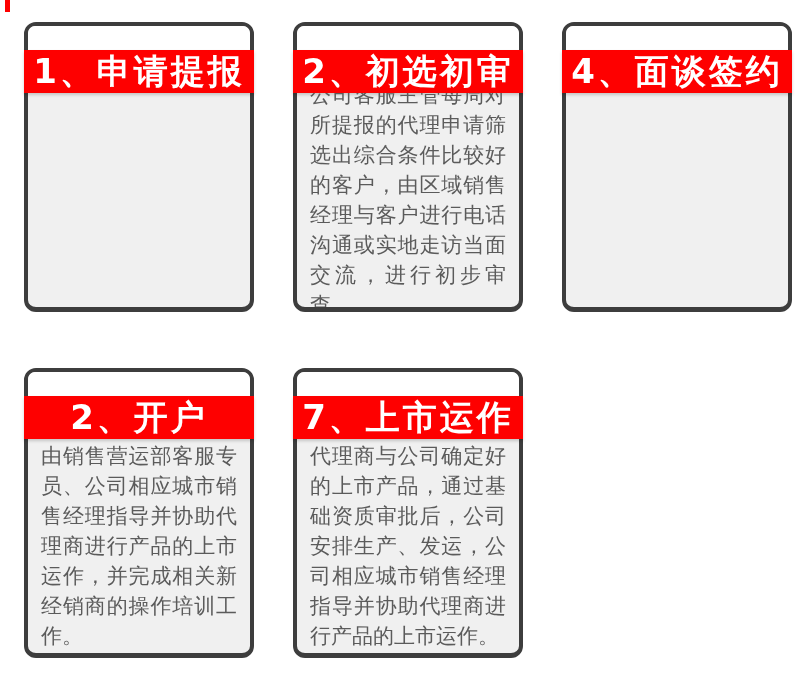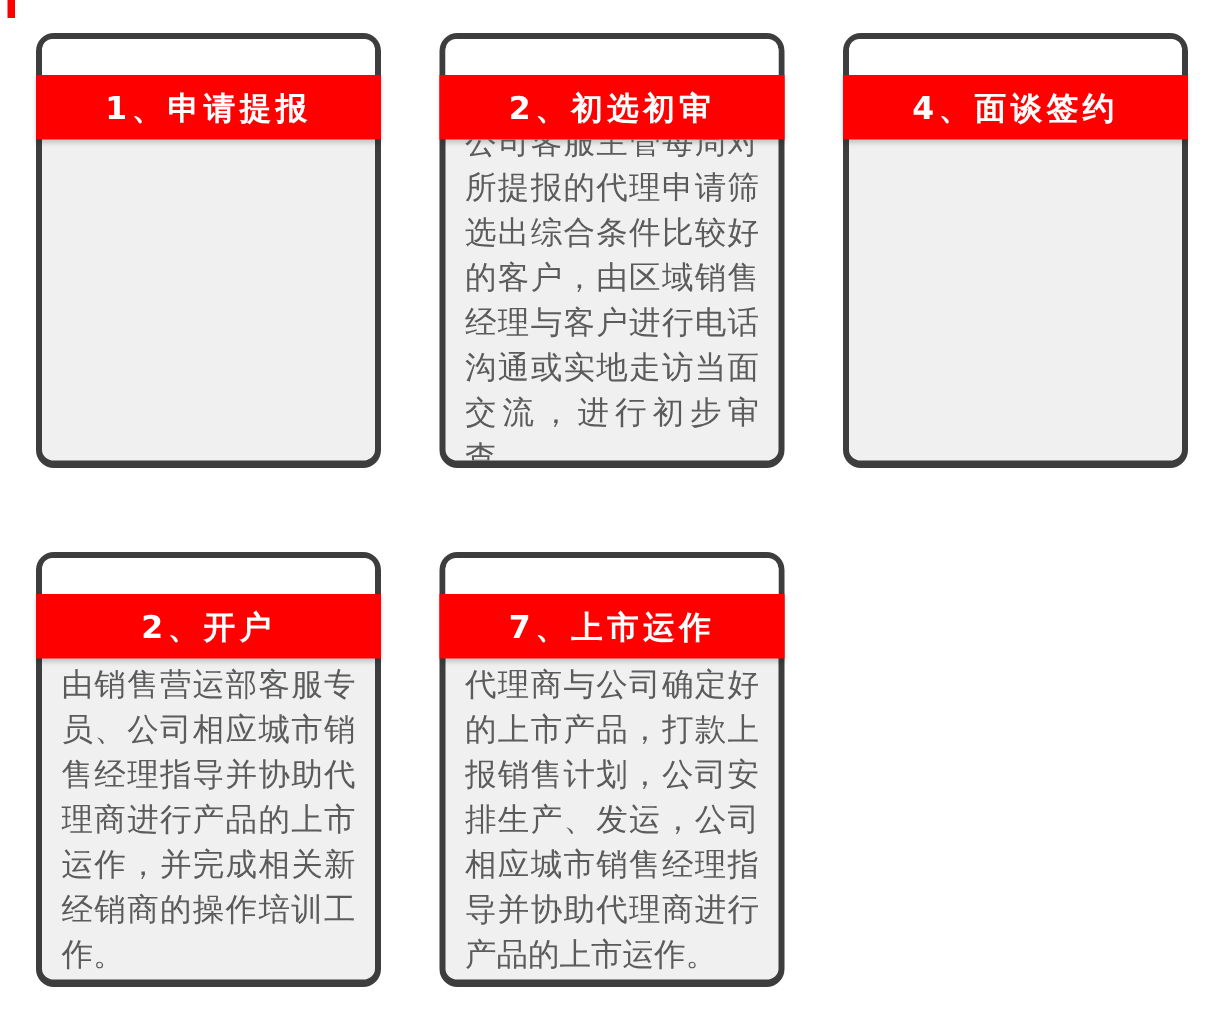--- a/index.html
+++ b/index.html
@@ -53,21 +53,21 @@
   }
   .banner{
     height:43px;
     margin:0 -4px;
     background:var(--red);
     color:var(--banner-text);
     display:flex;
     align-items:center;
     justify-content:center;
     font-weight:bold;
-    font-size:21px;
+    font-size:34px;
     letter-spacing:3px;
     white-space:nowrap;
     box-shadow:0 2px 3px rgba(0,0,0,0.18);
   }
   .body{
     flex:1;
     display:flex;
     align-items:center;
     padding:0 13px;
     overflow:hidden;
@@ -122,18 +122,18 @@
         <p>由销售营运部客服专员、公司相应城市销售经理指导并协助代理商进行产品的上市运作，并完成相关新经销商的操作培训工作。</p>
       </div>
     </div>
 
     <div class="card">
       <div class="card-top"></div>
       <div class="banner">
         <span>7、上市运作</span>
       </div>
       <div class="body">
-        <p>代理商与公司确定好的上市产品，打款上报销售计划，公司安排生产、发运，公司相应城市销售经理指导并协助代理商进行产品的上市运作。</p>
+        <p>代理商与公司确定好的上市产品，通过基础资质审批后，公司安排生产、发运，公司相应城市销售经理指导并协助代理商进行产品的上市运作。</p>
       </div>
     </div>
 
   </div>
 </div>
 
 </body></html>

